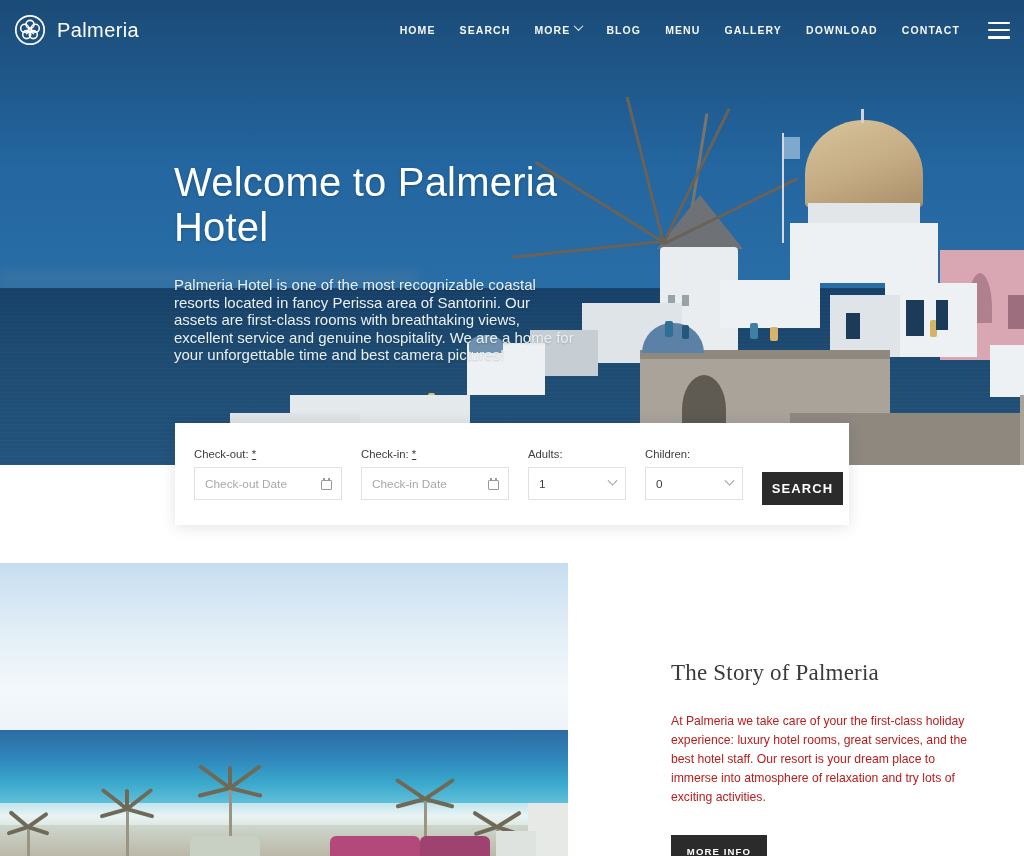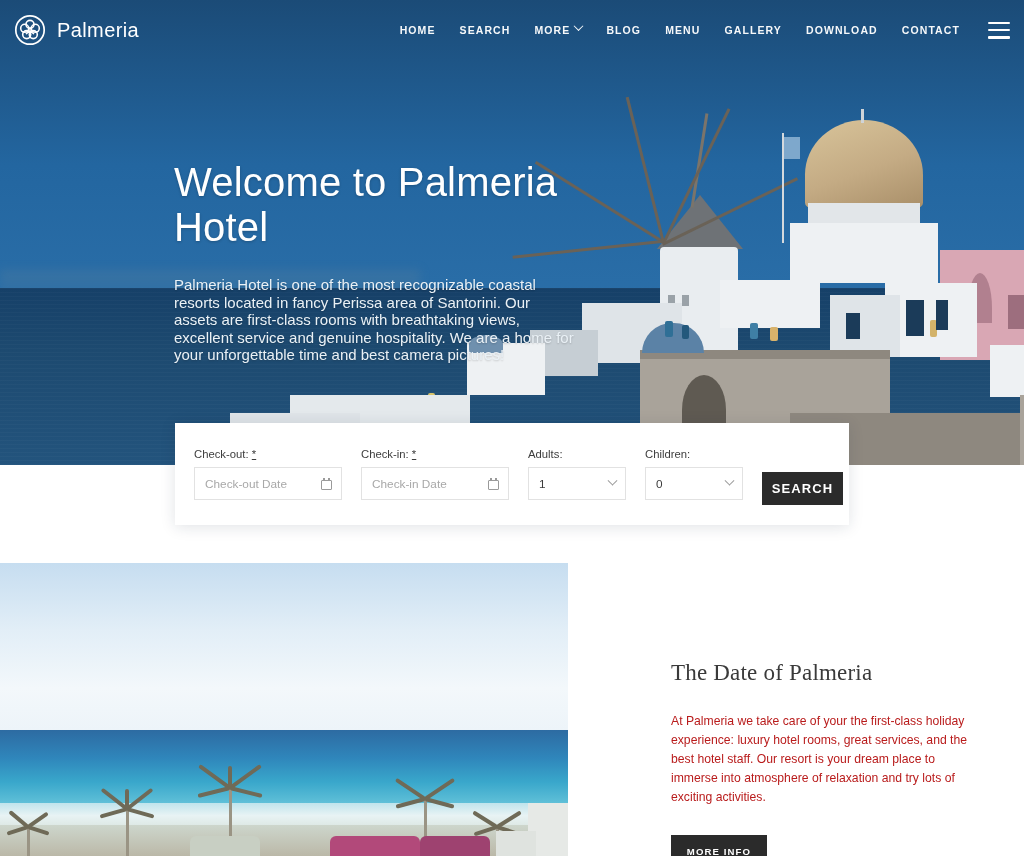--- a/index.html
+++ b/index.html
@@ -383,18 +383,18 @@
     </div>
 
     <div class="flora" style="left:330px; width:90px; background:#b2497a;"></div>
     <div class="flora" style="left:420px; width:70px; background:#9e4270;"></div>
     <div class="b" style="left:528px; top:240px; width:44px; height:56px; background:#e6e9e6;"></div>
     <div class="b" style="left:496px; top:268px; width:40px; height:28px; background:#dfe3df;"></div>
     <div class="flora" style="left:190px; width:70px; background:#c8cfc3;"></div>
   </div>
 
   <div class="story">
-    <h2 class="story-h">The Date of Palmeria</h2>
+    <h2 class="story-h">The Story of Palmeria</h2>
     <p class="story-p">At Palmeria we take care of your the first-class holiday experience: luxury hotel rooms, great services, and the best hotel staff. Our resort is your dream place to immerse into atmosphere of relaxation and try lots of exciting activities.</p>
     <button class="more-btn">MORE INFO</button>
   </div>
 
 </div>
 
 </body></html>

